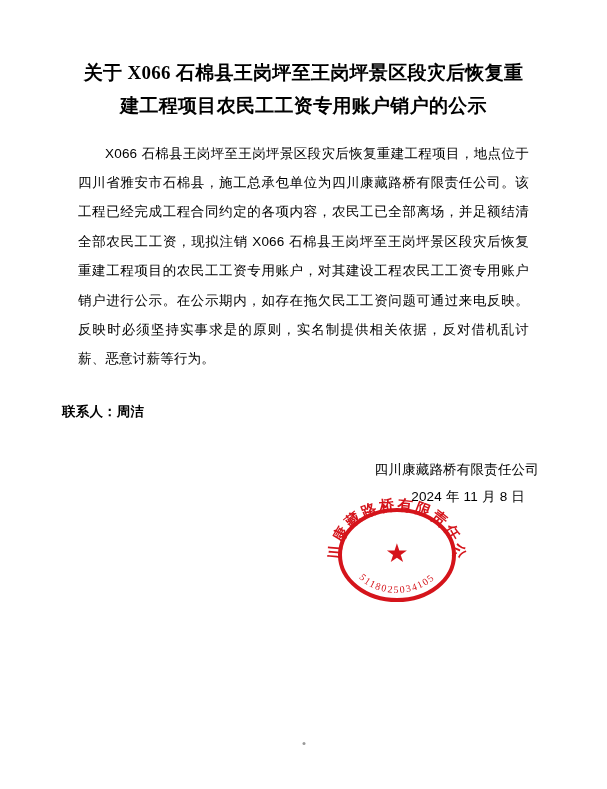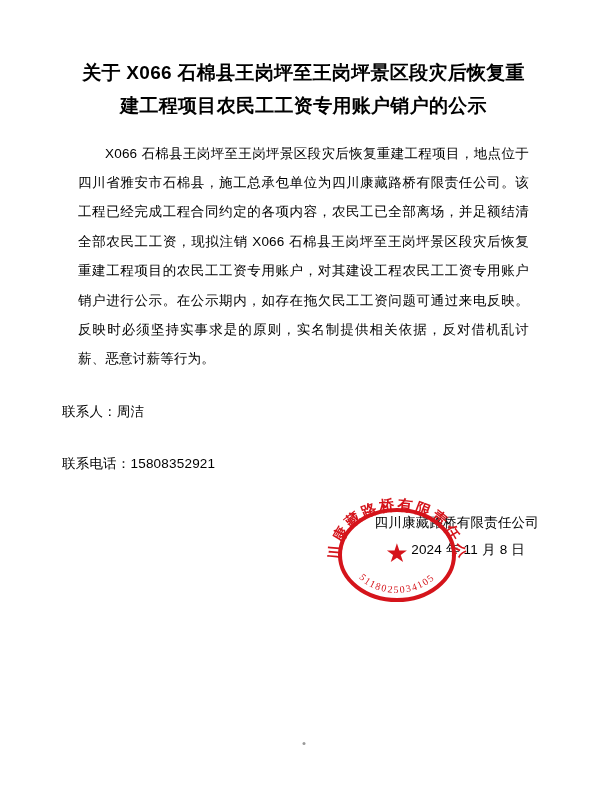--- a/index.html
+++ b/index.html
@@ -23,20 +23,21 @@
     padding: 56px 62px 0 62px;
   }
   .doc-title {
     font-size: 19px;
     font-weight: bold;
     text-align: center;
     line-height: 1.75;
     letter-spacing: 0.3px;
     margin: 0 0 12px 0;
     padding: 0 2px;
+    font-family: Liberation Serif, serif;
   }
   .doc-title .title-line {
     display: block;
   }
   .body-text {
     font-size: 13.5px;
     line-height: 2.18;
     text-align: justify;
     text-justify: inter-ideograph;
     letter-spacing: 0.2px;
@@ -45,21 +46,21 @@
   .para-indent {
     text-indent: 2em;
   }
   .block-line {
     font-size: 13.5px;
     line-height: 2.18;
     letter-spacing: 0.2px;
     margin: 0;
   }
   .contact-line {
-    font-weight: normal;
+    font-weight: bold;
     margin-top: 23px;
   }
   .signature {
     margin-top: 30px;
     text-align: right;
     padding-right: 6px;
   }
   .signature .sig-line {
     display: block;
     font-size: 13.5px;
@@ -102,21 +103,20 @@
   <h1 class="doc-title">
     <span class="title-line">关于 X066 石棉县王岗坪至王岗坪景区段灾后恢复重</span>
     <span class="title-line">建工程项目农民工工资专用账户销户的公示</span>
   </h1>
 
   <p class="body-text para-indent">X066 石棉县王岗坪至王岗坪景区段灾后恢复重建工程项目，地点位于四川省雅安市石棉县，施工总承包单位为四川康藏路桥有限责任公司。该工程已经完成工程合同约定的各项内容，农民工已全部离场，并足额结清全部农民工工资，现拟注销 X066 石棉县王岗坪至王岗坪景区段灾后恢复重建工程项目的农民工工资专用账户，对其建设工程农民工工资专用账户销户进行公示。在公示期内，如存在拖欠民工工资问题可通过来电反映。反映时必须坚持实事求是的原则，实名制提供相关依据，反对借机乱讨薪、恶意讨薪等行为。</p>
 
 
   <p class="block-line contact-line">联系人：周洁</p>
 
-  <p class="block-line contact-line">联系电话：15808352921</p>
 
   <div class="signature">
     <span class="sig-line">四川康藏路桥有限责任公司</span>
     <span class="sig-line sig-date">2024 年 11 月 8 日</span>
   </div>
 
   <div class="seal">
     <svg viewBox="0 0 158 118" xmlns="http://www.w3.org/2000/svg">
       <defs>
         <path id="sealArcTop" d="M 22,59 A 57,45 0 0 1 136,59"></path>

